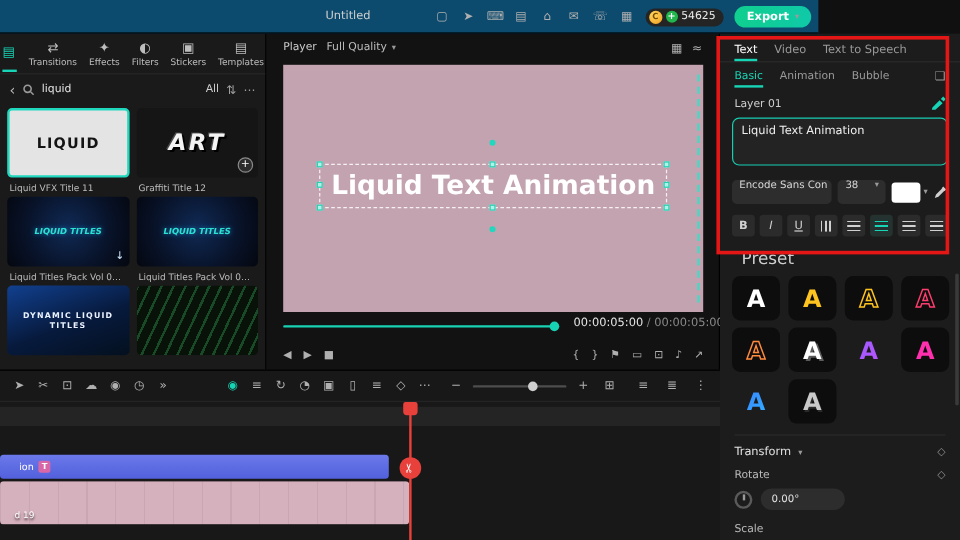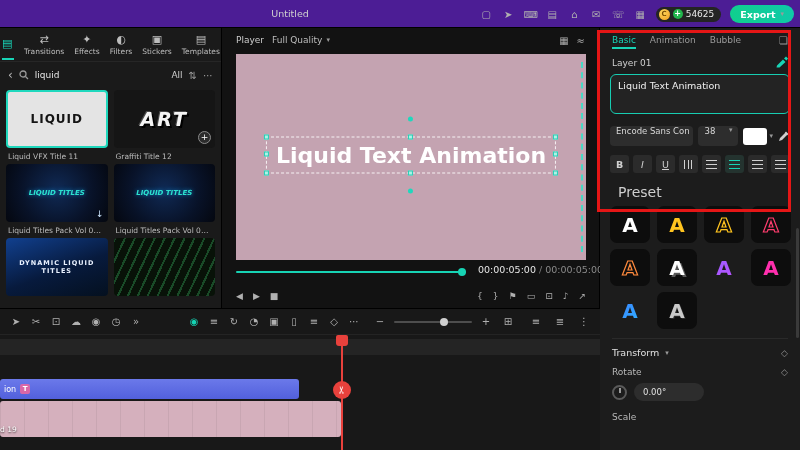--- a/index.html
+++ b/index.html
@@ -1,21 +1,21 @@
 <!DOCTYPE html>
 <html><head>
 <meta charset="utf-8">
 <style>
   *{margin:0;padding:0;box-sizing:border-box;}
   html,body{width:800px;height:450px;overflow:hidden;}
   body{background:#101010;font-family:"DejaVu Sans","Liberation Sans",sans-serif;color:#d6d6d6;position:relative;font-size:9px;}
   .ic{display:inline-block;text-align:center;color:#b0b0b0;}
 
   
-  #topbar{position:absolute;left:0;top:0;width:800px;height:28px;background:#4c1d95;border-bottom:1px solid #000;z-index:5;}
+  #topbar{position:absolute;left:0;top:0;width:682px;height:28px;background:#0c4a6e;border-bottom:1px solid #000;z-index:5;}
   #tb-title{position:absolute;left:0;top:0;width:580px;height:28px;line-height:28px;text-align:center;color:#cfcfcf;font-size:9.5px;}
   #tb-right{position:absolute;right:6px;top:0;height:28px;display:flex;align-items:center;gap:9px;}
   #tb-right .ic{font-size:10px;width:13px;}
   #credits{display:flex;align-items:center;gap:3px;background:#242424;border-radius:9px;padding:2px 7px 2px 3px;}
   #coin{width:11px;height:11px;border-radius:50%;background:radial-gradient(circle at 35% 30%,#ffd75e,#f09c1d);color:#7a4c00;font-size:7px;font-weight:bold;line-height:11px;text-align:center;}
   #plusbadge{width:10px;height:10px;border-radius:50%;background:#21b54c;color:#fff;font-size:8px;line-height:10px;text-align:center;font-weight:bold;}
   #credits .num{color:#e8e8e8;font-size:9px;}
   #export-btn{display:flex;align-items:center;gap:5px;background:linear-gradient(90deg,#10cf8e,#0fc9a8);color:#fff;font-weight:bold;font-size:9.5px;height:18px;padding:0 10px;border-radius:10px;}
 
   
@@ -84,25 +84,25 @@
   .g-mid .rec{color:#14d4b4;font-size:12px;}
   .g-zoom{display:flex;align-items:center;gap:6px;margin-left:10px;}
   .zoom-line{position:relative;width:78px;height:2px;background:#4d4d4d;border-radius:1px;}
   .zoom-knob{position:absolute;left:46px;top:-3px;width:8px;height:8px;border-radius:50%;background:#cfcfcf;}
   .g-right{display:flex;gap:8px;margin-left:auto;}
   #tl-ruler{position:relative;height:14px;background:#141414;border-bottom:1px solid #222;}
   #tl-ruler::after{content:"";position:absolute;left:0;right:0;bottom:0;height:4px;background:repeating-linear-gradient(90deg,#3a3a3a 0 1px,transparent 1px 17px);}
   .ruler-lbl{position:absolute;top:2px;font-size:7px;color:#7d7d7d;}
   #tl-tracks{position:relative;height:102px;}
   .lane-empty{position:absolute;left:0;top:4px;width:600px;height:16px;background:#242424;}
-  #clip-text{position:absolute;left:0;top:44px;width:299px;height:20px;background:linear-gradient(#6b79ea,#5260dc);border-radius:3px;display:flex;align-items:center;padding:0 4px;gap:4px;}
+  #clip-text{position:absolute;left:0;top:44px;width:324px;height:20px;background:linear-gradient(#6b79ea,#5260dc);border-radius:3px;display:flex;align-items:center;padding:0 16px;gap:4px;}
   #clip-text .cl{font-size:8px;color:#fff;}
   #clip-text .badge{width:10px;height:10px;border-radius:2px;background:#d867a8;color:#fff;font-size:7px;line-height:10px;text-align:center;font-weight:bold;}
   #clip-video{position:absolute;left:0;top:66px;width:341px;height:36px;background:#d5b0bd;background-image:repeating-linear-gradient(90deg,rgba(0,0,0,.06) 0 1px,transparent 1px 24px);border-radius:3px;}
-  #clip-video .cl{position:absolute;left:0;bottom:3px;font-size:7.5px;color:#fff;text-shadow:0 1px 2px rgba(0,0,0,.8);}
+  #clip-video .cl{position:absolute;left:12px;bottom:3px;font-size:7.5px;color:#fff;text-shadow:0 1px 2px rgba(0,0,0,.8);}
   #playhead{position:absolute;left:341px;top:26px;width:2px;height:116px;background:#e8413c;z-index:6;}
   #playhead .head{position:absolute;left:-5px;top:0;width:12px;height:11px;background:#e8413c;border-radius:2px 2px 3px 3px;}
   #playhead .scissors{position:absolute;left:-8px;top:46px;width:18px;height:18px;border-radius:50%;background:#e8413c;color:#fff;font-size:10px;line-height:18px;text-align:center;transform:rotate(-90deg);}
 
   
   #inspector{position:absolute;left:600px;top:28px;width:200px;height:422px;background:#1c1c1c;}
   #insp-tabs{display:flex;gap:14px;padding:8px 12px 0;border-bottom:1px solid #2b2b2b;height:24px;}
   #insp-tabs .tab{font-size:9.5px;color:#9a9a9a;padding-bottom:6px;}
   #insp-tabs .tab.active{color:#ffffff;border-bottom:2px solid #18d4b6;}
   #insp-subtabs{display:flex;gap:14px;align-items:flex-start;padding:7px 12px 4px;}
@@ -359,20 +359,25 @@
     </div>
   </div>
 
   <div id="playhead">
     <span class="head"></span>
     <span class="scissors">✂</span>
   </div>
 </div>
 
 <div id="inspector">
+  <div id="insp-tabs">
+    <span class="tab active">Text</span>
+    <span class="tab">Video</span>
+    <span class="tab">Text to Speech</span>
+  </div>
   <div id="insp-subtabs">
     <span class="sub active">Basic</span>
     <span class="sub">Animation</span>
     <span class="sub">Bubble</span>
     <span class="bookmark">❏</span>
   </div>
   <div id="layer-row">
     <span class="t">Layer 01</span>
     <svg width="13" height="13" viewBox="0 0 13 13">
         <path d="M2 11 L8 5 L10.5 7.5 L4.5 13 L1.5 13 Z M9 4 L11 2 L13 4 L11.5 6 Z" fill="#18d4b6" transform="translate(0,-1.5)"></path>

